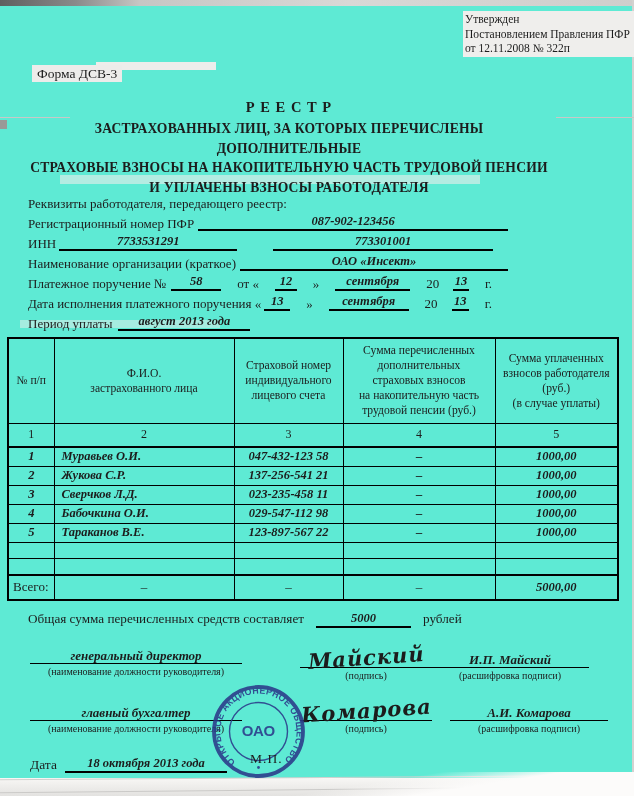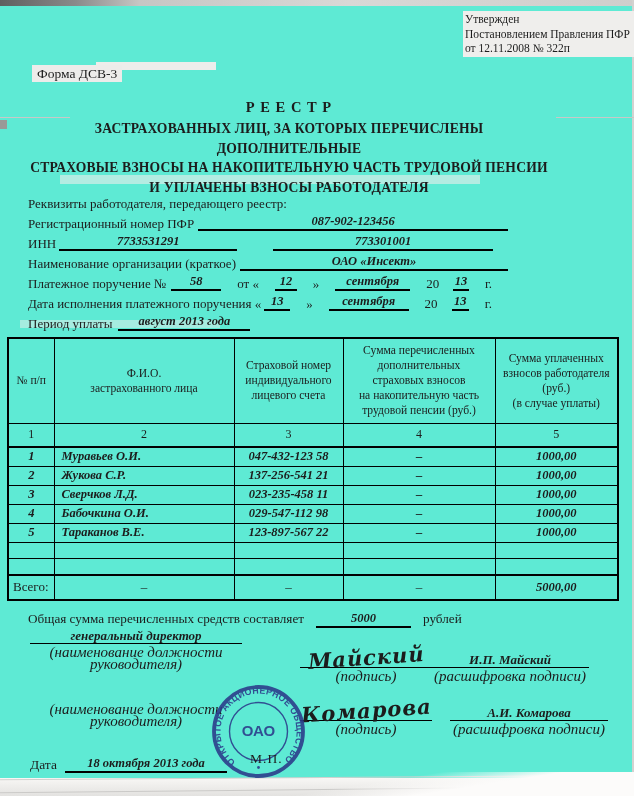--- a/index.html
+++ b/index.html
@@ -53,21 +53,21 @@
   .trow td.tl{text-align:left;padding-left:4px;}
   .trow td.tv{font-weight:bold;font-style:italic;font-size:12.5px;}
   
   #summary{position:absolute;left:28px;top:611px;font-size:13.2px;display:flex;}
   #summary .uval{width:95px;margin:0 12px;}
   #summary .lbl{line-height:16px;}
   
   .sig-col{position:absolute;text-align:center;}
   .sig-top{height:19px;border-bottom:1.5px solid #000;display:flex;align-items:flex-end;justify-content:center;
     font-weight:bold;font-style:italic;font-size:13px;line-height:15px;}
-  .sig-cap{font-size:15px;margin-top:2px;line-height:12px;font-style:italic;}
+  .sig-cap{font-size:10px;margin-top:2px;line-height:12px;}
   .script{font-family:"DejaVu Serif",serif;font-style:italic;font-weight:bold;
     font-size:21px;line-height:18px;transform:rotate(-4deg);letter-spacing:1px;}
   #date-line{position:absolute;left:30px;top:756px;font-size:13.5px;display:flex;align-items:flex-end;}
   #date-line .uval{width:162px;margin-left:8px;}
   
   :root{--stamp-color:#2b3a8a;}
   #stamp{position:absolute;left:210px;top:683px;opacity:.88;}
   #stamp circle{fill:none;stroke:var(--stamp-color);}
   #stamp .dot{fill:var(--stamp-color);stroke:none;}
   #stamp text{fill:var(--stamp-color);font-family:"Liberation Sans",sans-serif;font-weight:bold;}
@@ -244,36 +244,37 @@
     </tbody>
       </table>
   </div>
 
   <div id="summary">
     <span class="lbl">Общая сумма перечисленных средств составляет</span>
     <span class="uval">5000</span>
     <span class="lbl">рублей</span>
   </div>
 
-  <div class="sig-col" style="left:30px;top:624px;width:212px;">
+  <div class="sig-col" style="left:30px;top:644px;width:212px;">
     <div class="sig-top">генеральный директор</div>
     <div class="sig-cap">(наименование должности руководителя)</div>
   </div>
   <div class="sig-col" style="left:300px;top:648px;width:132px;">
     <div class="sig-top">
         <span class="script">Майский</span>
       </div>
     <div class="sig-cap">(подпись)</div>
   </div>
   <div class="sig-col" style="left:431px;top:648px;width:158px;">
     <div class="sig-top">И.П. Майский</div>
     <div class="sig-cap">(расшифровка подписи)</div>
   </div>
 
   <div class="sig-col" style="left:30px;top:701px;width:212px;">
+    <div class="sig-top">главный бухгалтер</div>
     <div class="sig-cap">(наименование должности руководителя)</div>
   </div>
   <div class="sig-col" style="left:300px;top:701px;width:132px;">
     <div class="sig-top">
         <span class="script">Комарова</span>
       </div>
     <div class="sig-cap">(подпись)</div>
   </div>
   <div class="sig-col" style="left:450px;top:701px;width:158px;">
     <div class="sig-top">А.И. Комарова</div>

